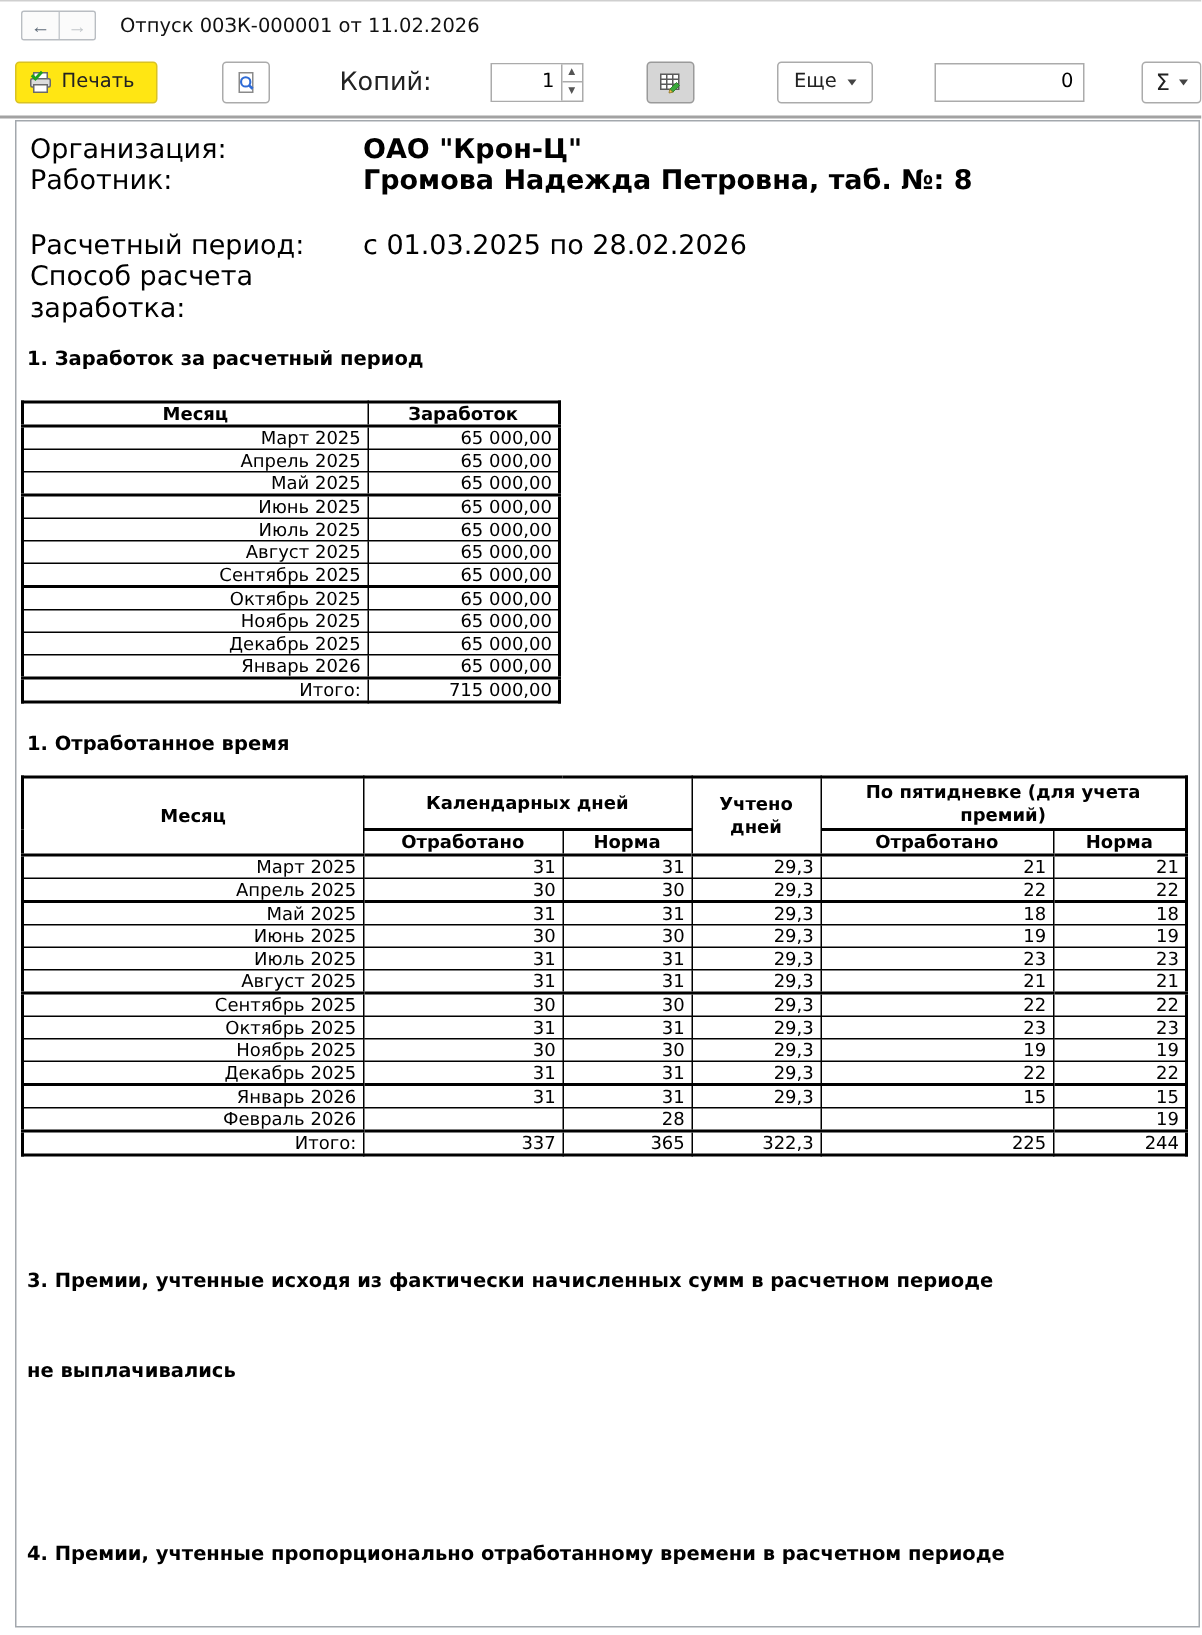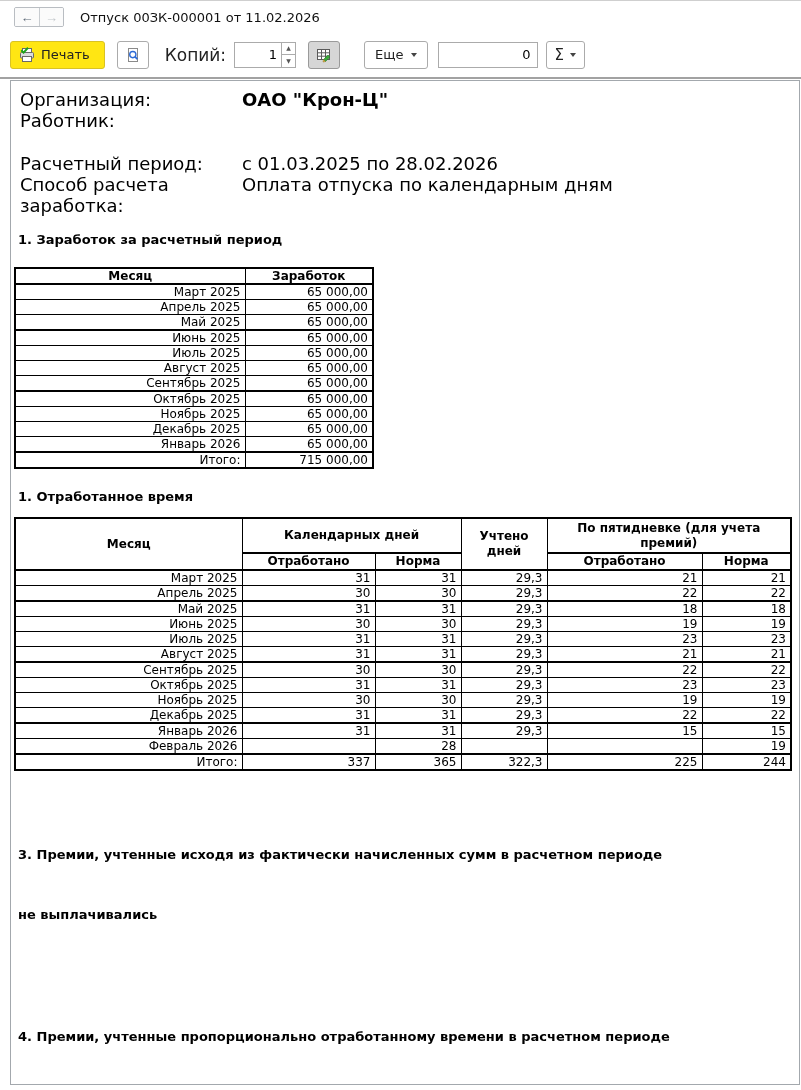--- a/index.html
+++ b/index.html
@@ -12,21 +12,21 @@
 
   
   .form-header { height:33px; border-top:1px solid #cfcfcf; display:flex; align-items:center; padding-left:14px; background:#fff; }
   .nav-group { display:flex; border:1px solid #b9bdc2; border-radius:2px; overflow:hidden; height:20px; background:#fbfbfb; }
   .nav-btn { width:24px; height:100%; display:flex; align-items:center; justify-content:center; background:#fbfbfb; border:none; padding:0; font-size:13px; color:#5f6b79; cursor:pointer; }
   .nav-btn.disabled { color:#c3c7cb; }
   .nav-btn + .nav-btn { border-left:1px solid #c8ccd0; }
   .form-title { margin-left:16px; font-size:13px; color:#111; }
 
   
-  .toolbar { height:43px; display:flex; align-items:center; padding-left:10px; background:#fff; }
+  .toolbar { height:43px; display:flex; align-items:center; padding-left:10px; background:#fff;justify-content:space-between; }
   .btn { display:inline-flex; align-items:center; justify-content:center; height:28px; border:1px solid #ababab; border-radius:3px; background:#fff; font-size:13px; color:#222; cursor:pointer; font-family:inherit; }
   .btn-print { background:#ffe613; border-color:#d9c223; padding:0 14px 0 8px; gap:6px; }
   .btn-icon { width:32px; }
   .btn-icon.pressed { background:#d6d6d6; border-color:#9a9a9a; }
   .btn-more { margin-left:24px; padding:0 10px; gap:7px; }
   .btn-sigma { margin-left:8px; padding:0 8px; gap:6px; font-size:15px; font-weight:bold; }
   .btn-sigma .sg { font-weight:normal; font-size:15px; }
   .dd-arrow { width:0; height:0; border-left:3px solid transparent; border-right:3px solid transparent; border-top:4px solid #444; display:inline-block; }
   .preview-btn { margin-left:12px; }
   .copies-label { margin-left:16px; font-size:17px; color:#222; }
@@ -142,29 +142,29 @@
 
 <div class="document">
 
   <div class="info-grid">
     <div class="info-row">
       <span class="info-label">Организация:</span>
       <span class="info-value bold">ОАО "Крон-Ц"</span>
     </div>
     <div class="info-row">
       <span class="info-label">Работник:</span>
+      <span class="info-value bold">Громова Надежда Петровна, таб. №: 8</span>
     </div>
     <div class="info-gap"></div>
     <div class="info-row">
       <span class="info-label">Расчетный период:</span>
       <span class="info-value">с 01.03.2025 по 28.02.2026</span>
     </div>
     <div class="info-row">
       <span class="info-label">Способ расчета заработка:</span>
-      <span class="info-value">Оплата отпуска по календарным дням</span>
     </div>
   </div>
 
   <div class="sec sec1">1. Заработок за расчетный период</div>
 
   <table class="t1">
     <colgroup>
         <col style="width:230px">
         <col style="width:128px">
       </colgroup>

